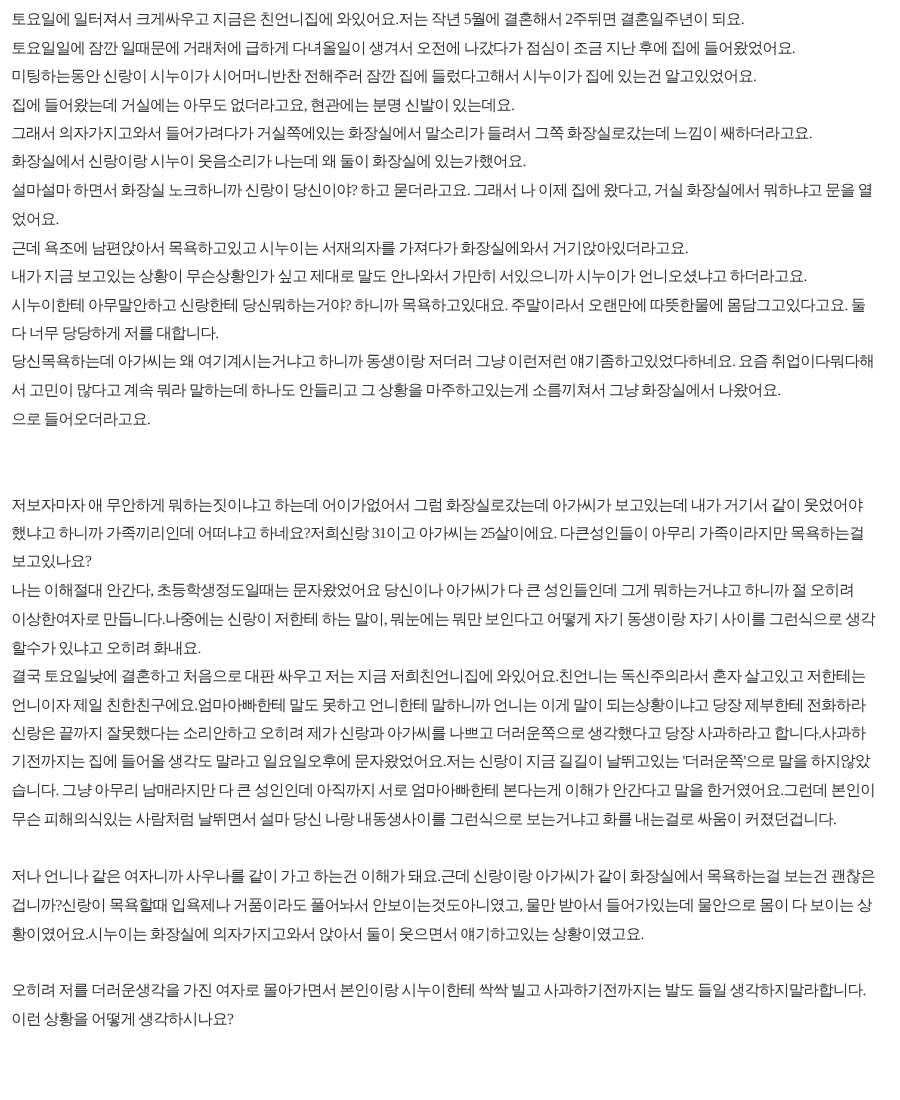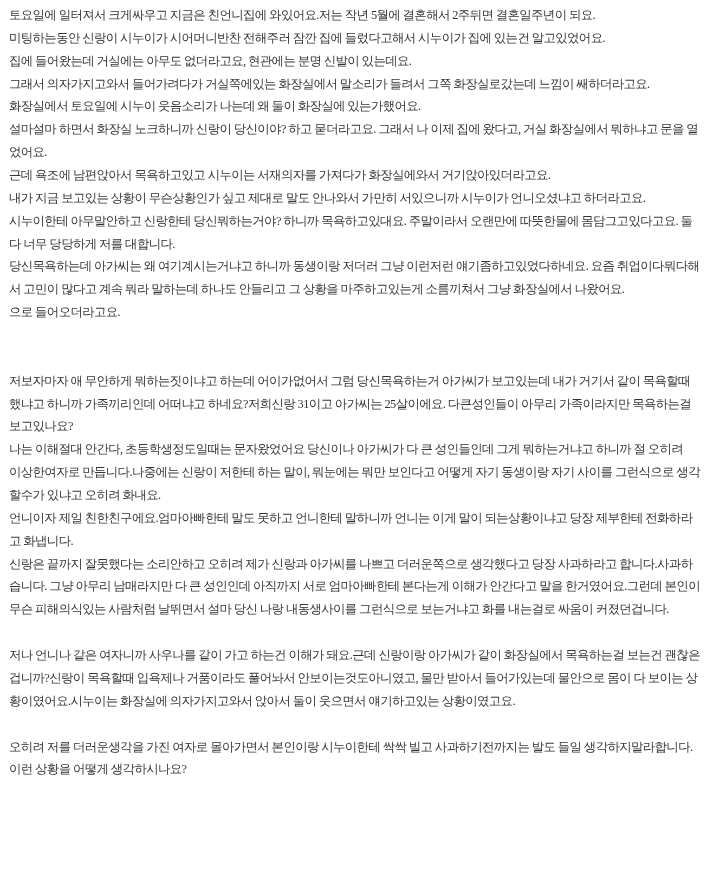--- a/index.html
+++ b/index.html
@@ -33,48 +33,50 @@
       height: 22.86px;
     }
   </style>
 </head>
 <body>
 
 <div class="post">
 
   <div>
     <div class="line">토요일에 일터져서 크게싸우고 지금은 친언니집에 와있어요.저는 작년 5월에 결혼해서 2주뒤면 결혼일주년이 되요.</div>
+    <div class="line">토요일일에 잠깐 일때문에 거래처에 급하게 다녀올일이 생겨서 오전에 나갔다가 점심이 조금 지난 후에 집에 들어왔었어요.</div>
     <div class="line">미팅하는동안 신랑이 시누이가 시어머니반찬 전해주러 잠깐 집에 들렀다고해서 시누이가 집에 있는건 알고있었어요.</div>
     <div class="line">집에 들어왔는데 거실에는 아무도 없더라고요, 현관에는 분명 신발이 있는데요.</div>
     <div class="line">그래서 의자가지고와서 들어가려다가 거실쪽에있는 화장실에서 말소리가 들려서 그쪽 화장실로갔는데 느낌이 쌔하더라고요.</div>
-    <div class="line">화장실에서 토요일에 시누이 웃음소리가 나는데 왜 둘이 화장실에 있는가했어요.</div>
+    <div class="line">화장실에서 신랑이랑 시누이 웃음소리가 나는데 왜 둘이 화장실에 있는가했어요.</div>
     <div class="line">설마설마 하면서 화장실 노크하니까 신랑이 당신이야? 하고 묻더라고요. 그래서 나 이제 집에 왔다고, 거실 화장실에서 뭐하냐고 문을 열</div>
     <div class="line">었어요.</div>
     <div class="line">근데 욕조에 남편앉아서 목욕하고있고 시누이는 서재의자를 가져다가 화장실에와서 거기앉아있더라고요.</div>
     <div class="line">내가 지금 보고있는 상황이 무슨상황인가 싶고 제대로 말도 안나와서 가만히 서있으니까 시누이가 언니오셨냐고 하더라고요.</div>
     <div class="line">시누이한테 아무말안하고 신랑한테 당신뭐하는거야? 하니까 목욕하고있대요. 주말이라서 오랜만에 따뜻한물에 몸담그고있다고요. 둘</div>
     <div class="line">다 너무 당당하게 저를 대합니다.</div>
     <div class="line">당신목욕하는데 아가씨는 왜 여기계시는거냐고 하니까 동생이랑 저더러 그냥 이런저런 얘기좀하고있었다하네요. 요즘 취업이다뭐다해</div>
     <div class="line">서 고민이 많다고 계속 뭐라 말하는데 하나도 안들리고 그 상황을 마주하고있는게 소름끼쳐서 그냥 화장실에서 나왔어요.</div>
     <div class="line">으로 들어오더라고요.</div>
   </div>
 
   <div class="blank"></div>
   <div class="blank"></div>
 
   <div>
-    <div class="line">저보자마자 애 무안하게 뭐하는짓이냐고 하는데 어이가없어서 그럼 당신목욕하는거 아가씨가 보고있는데 내가 거기서 같이 목욕할때</div>
+    <div class="line">저보자마자 애 무안하게 뭐하는짓이냐고 하는데 어이가없어서 그럼 화장실로갔는데 아가씨가 보고있는데 내가 거기서 같이 웃었어야</div>
     <div class="line">했냐고 하니까 가족끼리인데 어떠냐고 하네요?저희신랑 31이고 아가씨는 25살이에요. 다큰성인들이 아무리 가족이라지만 목욕하는걸</div>
     <div class="line">보고있나요?</div>
     <div class="line">나는 이해절대 안간다, 초등학생정도일때는 문자왔었어요 당신이나 아가씨가 다 큰 성인들인데 그게 뭐하는거냐고 하니까 절 오히려</div>
     <div class="line">이상한여자로 만듭니다.나중에는 신랑이 저한테 하는 말이, 뭐눈에는 뭐만 보인다고 어떻게 자기 동생이랑 자기 사이를 그런식으로 생각</div>
     <div class="line">할수가 있냐고 오히려 화내요.</div>
+    <div class="line">결국 토요일낮에 결혼하고 처음으로 대판 싸우고 저는 지금 저희친언니집에 와있어요.친언니는 독신주의라서 혼자 살고있고 저한테는</div>
     <div class="line">언니이자 제일 친한친구에요.엄마아빠한테 말도 못하고 언니한테 말하니까 언니는 이게 말이 되는상황이냐고 당장 제부한테 전화하라</div>
-    <div class="line">고 화냅니다.</div>
     <div class="line">신랑은 끝까지 잘못했다는 소리안하고 오히려 제가 신랑과 아가씨를 나쁘고 더러운쪽으로 생각했다고 당장 사과하라고 합니다.사과하</div>
+    <div class="line">기전까지는 집에 들어올 생각도 말라고 일요일오후에 문자왔었어요.저는 신랑이 지금 길길이 날뛰고있는 '더러운쪽'으로 말을 하지않았</div>
     <div class="line">습니다. 그냥 아무리 남매라지만 다 큰 성인인데 아직까지 서로 엄마아빠한테 본다는게 이해가 안간다고 말을 한거였어요.그런데 본인이</div>
     <div class="line">무슨 피해의식있는 사람처럼 날뛰면서 설마 당신 나랑 내동생사이를 그런식으로 보는거냐고 화를 내는걸로 싸움이 커졌던겁니다.</div>
   </div>
 
   <div class="blank"></div>
 
   <div>
     <div class="line">저나 언니나 같은 여자니까 사우나를 같이 가고 하는건 이해가 돼요.근데 신랑이랑 아가씨가 같이 화장실에서 목욕하는걸 보는건 괜찮은</div>
     <div class="line">겁니까?신랑이 목욕할때 입욕제나 거품이라도 풀어놔서 안보이는것도아니였고, 물만 받아서 들어가있는데 물안으로 몸이 다 보이는 상</div>
     <div class="line">황이였어요.시누이는 화장실에 의자가지고와서 앉아서 둘이 웃으면서 얘기하고있는 상황이였고요.</div>

